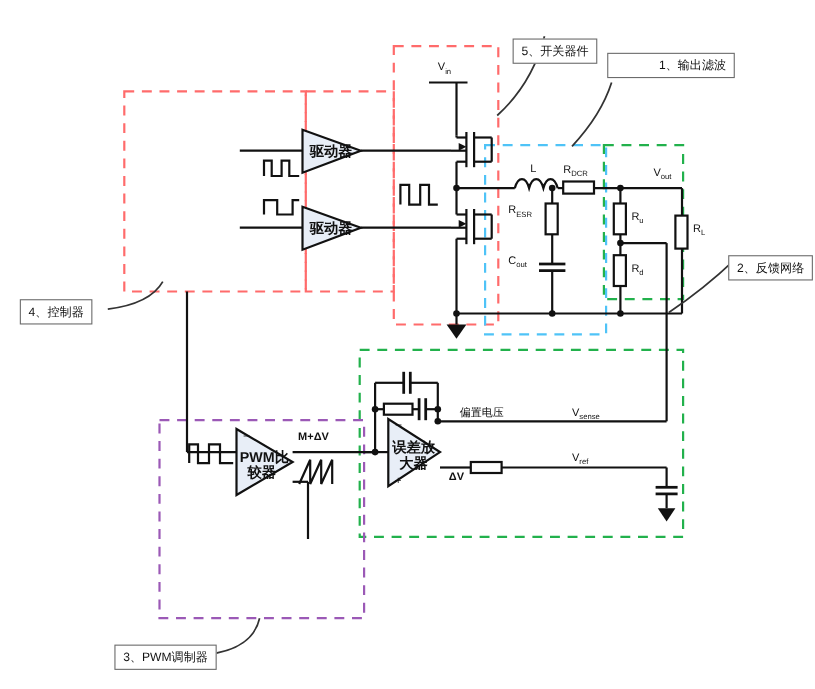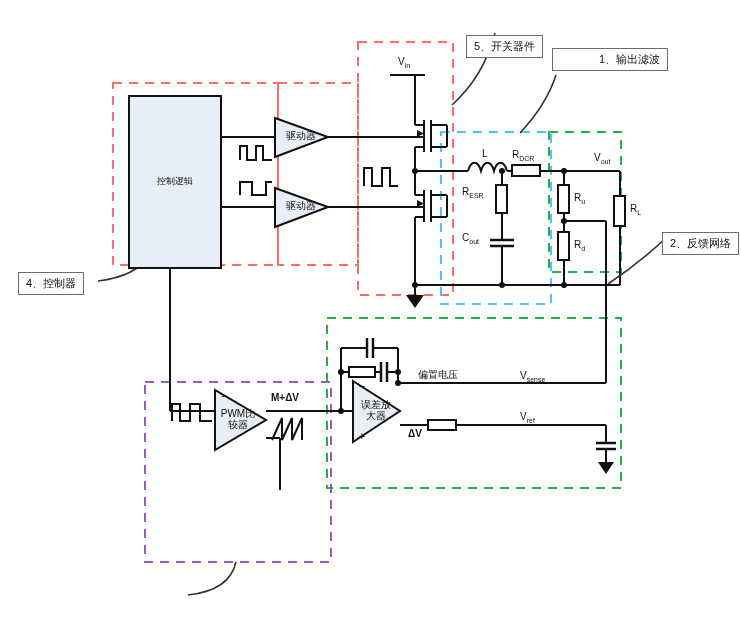--- a/index.html
+++ b/index.html
@@ -7,22 +7,22 @@
        font-family:"Liberation Sans","DejaVu Sans",sans-serif;}
   #stage{position:absolute;left:0;top:0;width:741px;height:626px;}
   svg{position:absolute;left:0;top:0;}
   .lbl{position:absolute;font-size:10px;color:#111;white-space:nowrap;}
   .cn{font-size:9px;letter-spacing:0px;}
   .callout{position:absolute;border:1px solid #6b6b6b;background:#fff;
            font-size:11px;color:#111;padding:3px 7px;white-space:nowrap;}
   .blockbox{position:absolute;border:2px solid #111;background:#e8eef7;
             display:flex;align-items:center;justify-content:center;
             font-size:9px;color:#111;text-align:center;line-height:1.1;}
-  .tri-lab{position:absolute;font-size:10px;color:#111;text-align:center;
-           line-height:1.05;white-space:nowrap;}
+  .tri-lab{position:absolute;font-size:13px;color:#111;text-align:center;
+           line-height:1.05;white-space:nowrap;font-weight:bold;}
   sub{font-size:7px;}
 </style>
 </head>
 <body>
 
 <div id="stage">
 
   <svg width="741" height="626">
     <defs>
       <marker id="arrowDown" markerWidth="10" markerHeight="10" refX="5" refY="9" orient="auto" markerUnits="userSpaceOnUse">
@@ -186,23 +186,20 @@
 
     <polyline points="172,421 172,404 180,404 180,421 190,421 190,404 200,404 200,421 212,421" fill="none" stroke="#111" stroke-width="2"></polyline>
 
     <path d="M495,33 C488,60 474,85 452,105" fill="none" stroke="#333" stroke-width="1.6"></path>
     <path d="M556,75 C548,100 534,118 520,133" fill="none" stroke="#333" stroke-width="1.6"></path>
     <path d="M668,236 C648,255 626,272 608,284" fill="none" stroke="#333" stroke-width="1.6"></path>
     <path d="M98,281 C122,278 140,270 148,256" fill="none" stroke="#333" stroke-width="1.6"></path>
     <path d="M188,595 C216,592 232,580 236,562" fill="none" stroke="#333" stroke-width="1.6"></path>
   </svg>
 
-  <div class="blockbox" style="left:128px;top:95px;width:90px;height:170px;">
-    <span class="cn">控制逻辑</span>
-  </div>
 
 
   <div class="tri-lab" style="left:281px;top:131px;width:40px;">
     <span>驱动器</span>
   </div>
   <div class="tri-lab" style="left:281px;top:201px;width:40px;">
     <span>驱动器</span>
   </div>
 
   <div class="tri-lab" style="left:218px;top:409px;width:40px;">
@@ -274,14 +271,17 @@
   </div>
 
   <div class="callout" style="left:662px;top:232px;">
     <span>2、反馈网络</span>
   </div>
 
   <div class="callout" style="left:18px;top:272px;">
     <span>4、控制器</span>
   </div>
 
+  <div class="callout" style="left:104px;top:586px;">
+    <span>3、PWM调制器</span>
+  </div>
 
 </div>
 
 </body></html>

